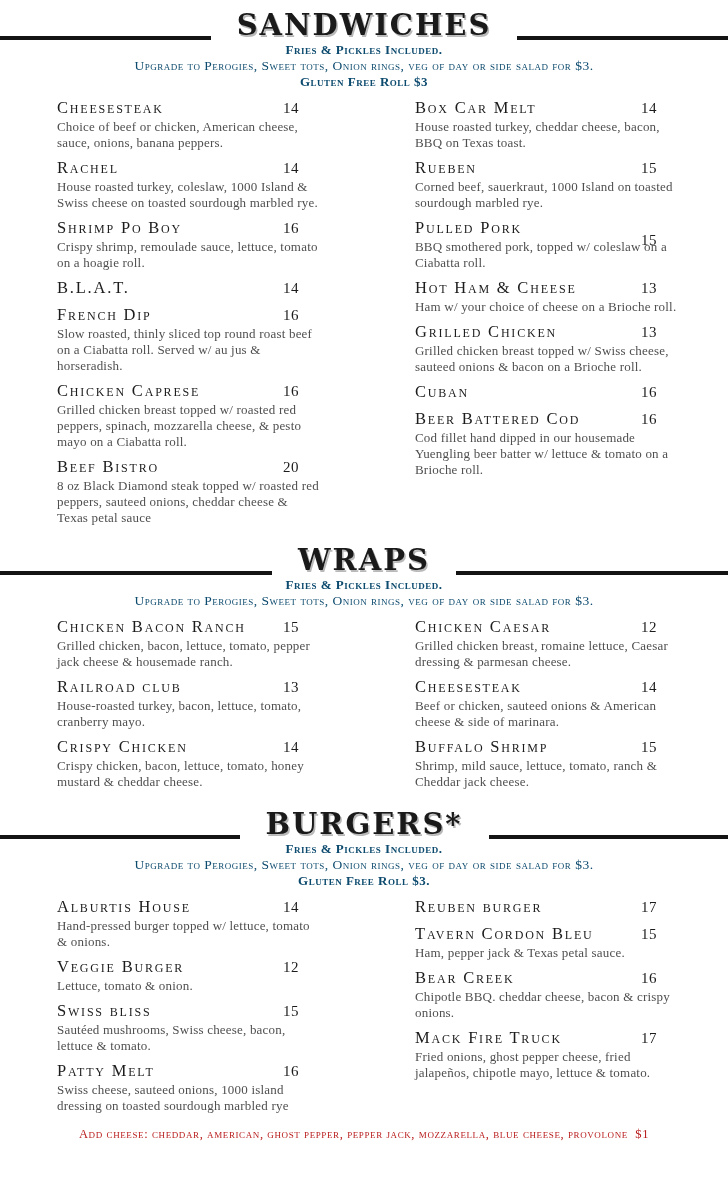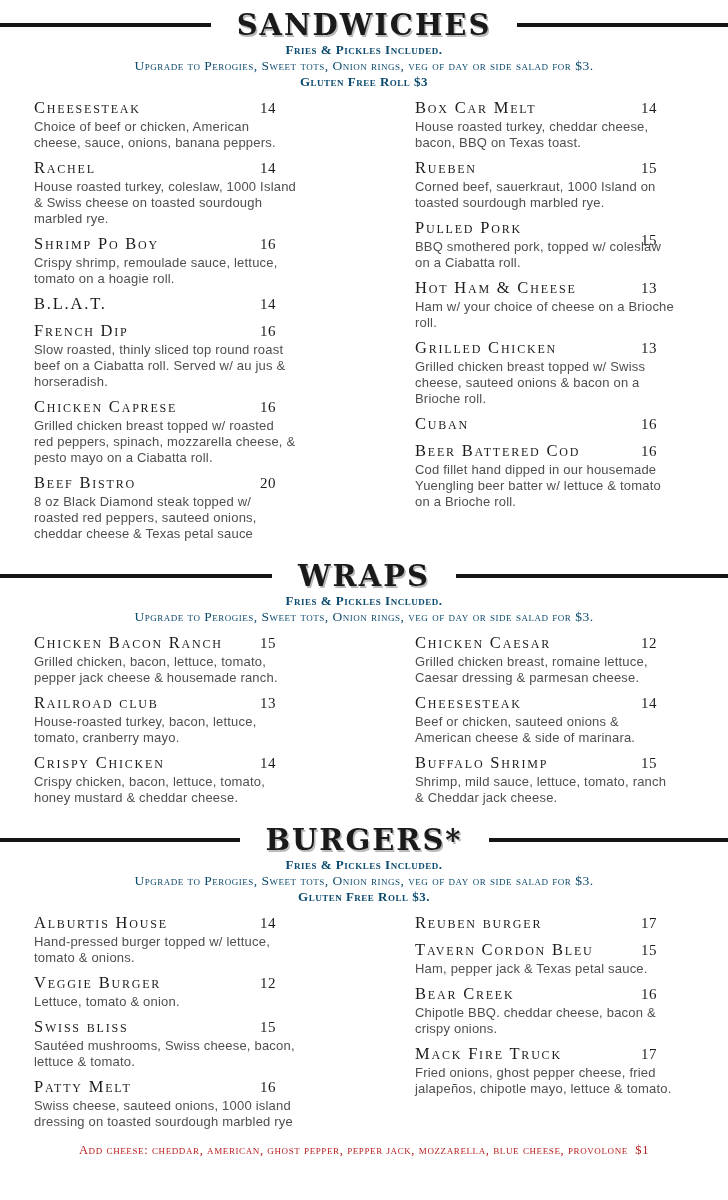--- a/index.html
+++ b/index.html
@@ -7,55 +7,55 @@
   body {
     width: 728px; height: 1200px; overflow: hidden;
     background: #ffffff;
     font-family: "Liberation Serif", serif;
     color: #1c1c1c;
   }
   .page { padding-top: 10px; }
   .sec { margin-top: 12px; }
   .sec:first-child { margin-top: 0; }
 
-  .sec-head { display: flex; align-items: center; margin: 0 0 2px 0; }
+  .sec-head { display: flex; align-items: flex-end; margin: 0 0 2px 0; }
   .rule { flex: 1; height: 4px; background: #141414; }
   .sec-title {
     margin: 0 26px;
     font-family: "DejaVu Serif", serif;
     font-weight: 700;
     font-size: 29px; line-height: 30px;
     letter-spacing: 2px;
     color: #1a1a1a;
     text-shadow: 1.5px 1.5px 0 #b9b9b9;
   }
 
   .notes { text-align: center; }
   .note {
     font-variant: small-caps;
     font-size: 13.5px; line-height: 16px;
     letter-spacing: 0.5px;
     color: #0c4a6e;
   }
   .note.strong { font-weight: 700; font-size: 13px; }
 
-  .cols { display: flex; justify-content: space-between; padding: 8px 45px 0 34px; }
+  .cols { display: flex; justify-content: space-between; padding: 8px 45px 0 57px; }
   .col { width: 268px; }
 
   .item { margin-bottom: 7px; }
   .head {
     display: flex; justify-content: space-between; align-items: baseline;
     width: 242px; line-height: 19px; margin-bottom: 1px;
   }
   .nm { font-variant: small-caps; font-size: 16.5px; letter-spacing: 1.8px; white-space: nowrap; }
   .pr { font-size: 15px; letter-spacing: 0.5px; }
   .pr.drop { position: relative; top: 12px; }
   .ds {
     margin: 0; max-width: 262px;
-    font-family: Liberation Sans, sans-serif;
+    font-family: Liberation Serif, serif;
     font-size: 13px; line-height: 16px;
     letter-spacing: 0.2px;
     color: #4f4f4f;
   }
 
   .footer {
     margin-top: 6px; text-align: center;
     font-variant: small-caps;
     font-size: 12.5px; letter-spacing: 0.6px;
     color: #b91c1c;

